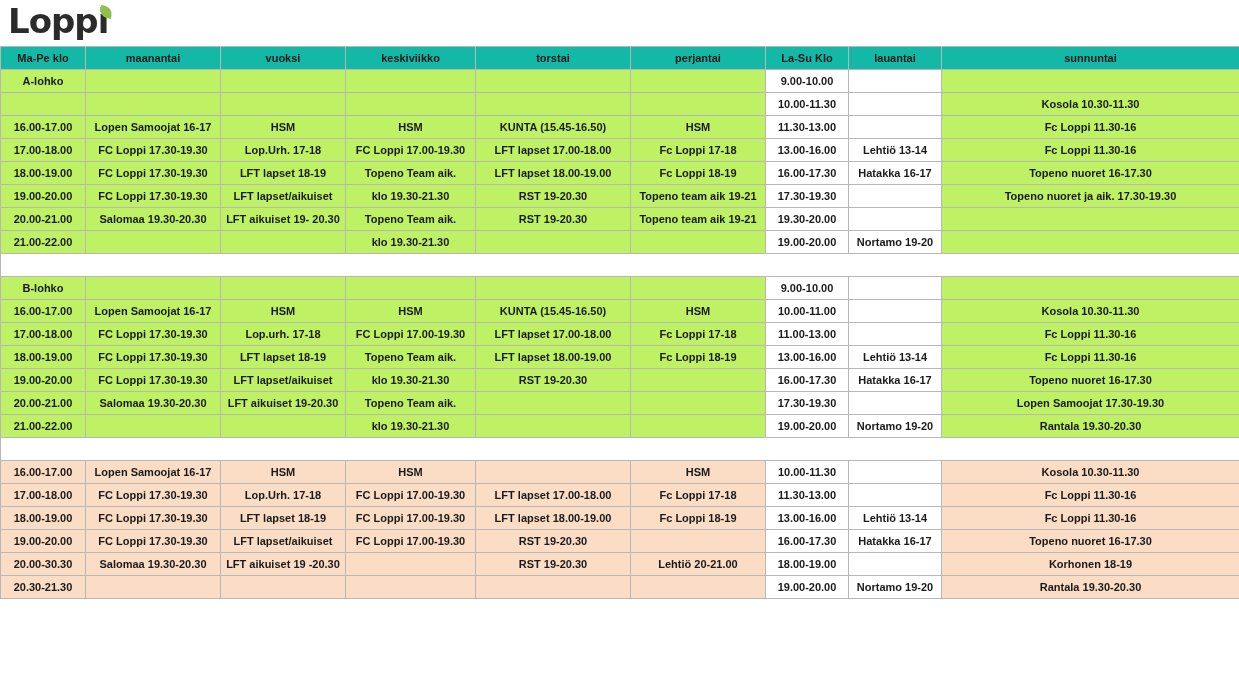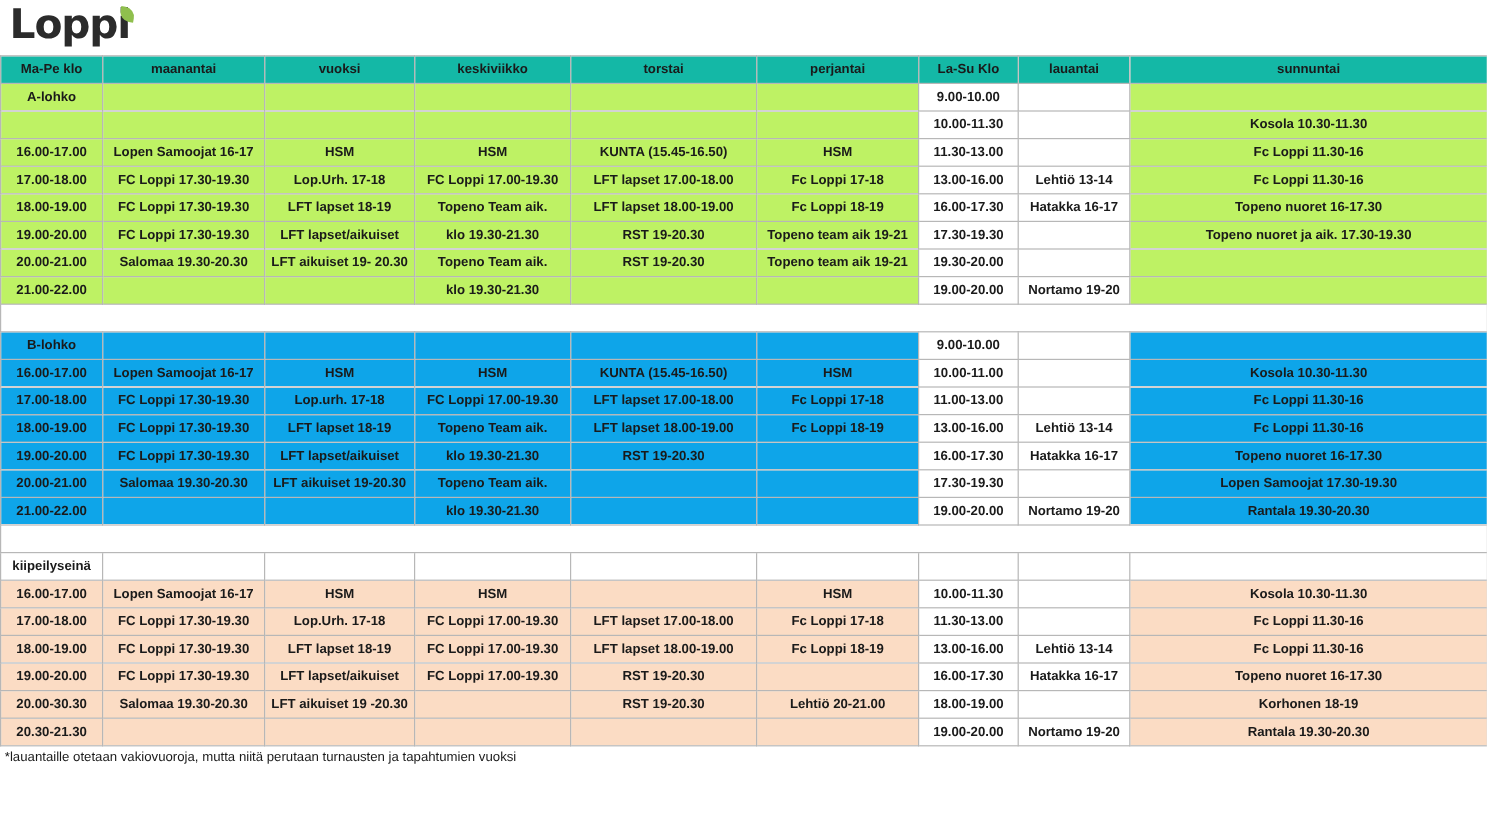--- a/index.html
+++ b/index.html
@@ -88,21 +88,21 @@
   col.c8 { width: 298px; }
 
   .hdr td {
     font-size: 13px;
     font-weight: bold;
     background: #14b8a6;
     height: 24px;
     margin-top: 12px;
   }
   .blue { background: #bef264; }
-  .green { background: #0ea5e9; }
+  .green { background: #bef264; }
   .orange { background: #fbdcc4; }
   .white { background: #ffffff; }
   .spacer-row td {
     border: none;
     height: 16px;
     background: #ffffff;
   }
   .footnote {
     font-size: 11px;
     padding: 3px 0 0 4px;
@@ -311,31 +311,20 @@
           <td class="green"></td>
           <td class="green"></td>
           <td class="white">19.00-20.00</td>
           <td class="white">Nortamo 19-20</td>
           <td class="green">Rantala 19.30-20.30</td>
         </tr>
         <tr class="spacer-row">
           <td colspan="9"></td>
         </tr>
         <tr>
-          <td class="white">kiipeilyseinä</td>
-          <td class="white"></td>
-          <td class="white"></td>
-          <td class="white"></td>
-          <td class="white"></td>
-          <td class="white"></td>
-          <td class="white"></td>
-          <td class="white"></td>
-          <td class="white"></td>
-        </tr>
-        <tr>
           <td class="orange">16.00-17.00</td>
           <td class="orange">Lopen Samoojat 16-17</td>
           <td class="orange">HSM</td>
           <td class="orange">HSM</td>
           <td class="orange"></td>
           <td class="orange">HSM</td>
           <td class="white">10.00-11.30</td>
           <td class="white"></td>
           <td class="orange">Kosola 10.30-11.30</td>
         </tr>
@@ -390,14 +379,13 @@
           <td class="orange"></td>
           <td class="orange"></td>
           <td class="orange"></td>
           <td class="white">19.00-20.00</td>
           <td class="white">Nortamo 19-20</td>
           <td class="orange">Rantala 19.30-20.30</td>
         </tr>
       </tbody>
   </table>
 
-  <div class="footnote">*lauantaille otetaan vakiovuoroja, mutta niitä perutaan turnausten ja tapahtumien vuoksi</div>
 </div>
 
 </body></html>

